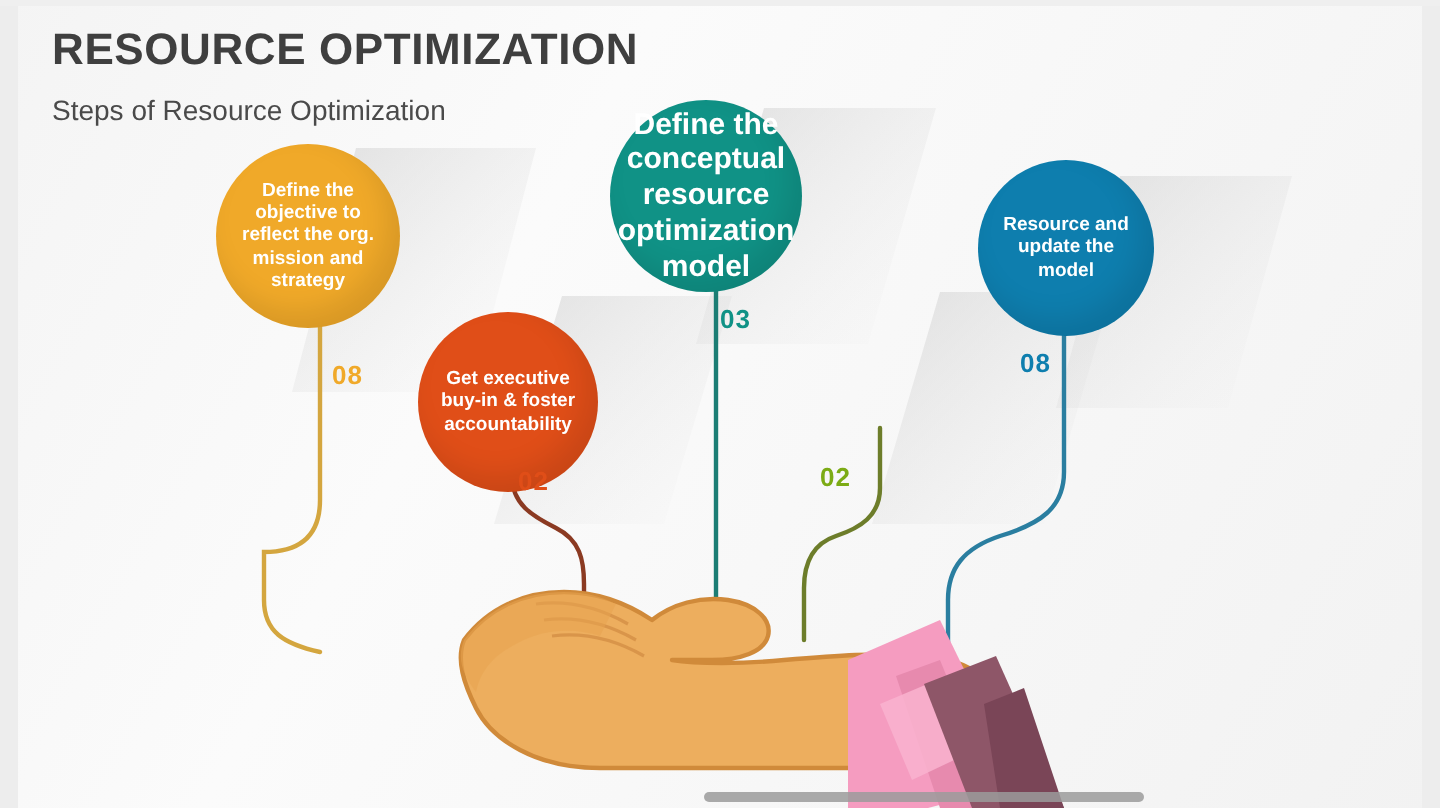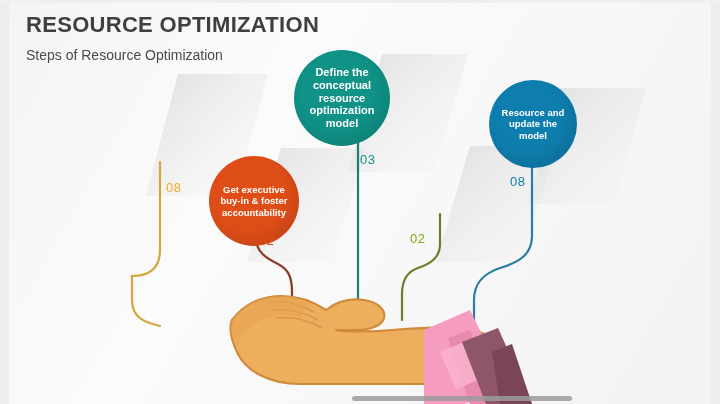--- a/index.html
+++ b/index.html
@@ -37,21 +37,21 @@
 
   .balloon{
     position:absolute;border-radius:50%;
     display:flex;align-items:center;justify-content:center;
     text-align:center;color:#ffffff;font-weight:bold;
     line-height:1.18;z-index:20;
     box-shadow:inset -6px -8px 14px rgba(0,0,0,.10);
   }
   .balloon span{display:block;padding:0 10px;}
   .num{
-    position:absolute;font-size:13px;font-weight:normal;z-index:22;
+    position:absolute;font-size:13px;font-weight:bold;z-index:22;
     letter-spacing:.5px;
   }
 </style>
 </head>
 <body>
 
 <div id="slide">
 
   <div class="edge left"></div>
   <div class="edge right"></div>
@@ -85,28 +85,31 @@
   </svg>
 
   <svg class="layer" id="strings" viewBox="0 0 720 404" fill="none">
     <path d="M160,162 L160,250 C160,268 150,276 132,276 L132,300 C132,316 142,322 160,326" stroke="#d4a63f" stroke-width="2.2" stroke-linecap="round"></path>
     <path d="M256,216 L256,238 C256,252 266,258 278,264 C290,270 292,280 292,292 L292,350" stroke="#8b3a22" stroke-width="2.2" stroke-linecap="round"></path>
     <path d="M358,128 L358,310" stroke="#1b7d74" stroke-width="2.2" stroke-linecap="round"></path>
     <path d="M440,214 L440,244 C440,258 430,264 418,268 C406,272 402,282 402,294 L402,320" stroke="#6d7d2a" stroke-width="2.2" stroke-linecap="round"></path>
     <path d="M532,160 L532,236 C532,254 520,262 500,268 C482,274 474,284 474,300 L474,386" stroke="#2a7ea0" stroke-width="2.2" stroke-linecap="round"></path>
   </svg>
 
+  <div class="balloon" style="left: 108px; top: 72px; width: 92px; height: 92px; font-size: 9.5px; background: rgb(240, 169, 41);">
+    <span>Define the objective to reflect the org. mission and strategy</span>
+  </div>
   <div class="num" style="left:166px;top:180px;color:#f0a929;">08</div>
 
   <div class="balloon" style="left: 209px; top: 156px; width: 90px; height: 90px; font-size: 9.5px; background: rgb(224, 78, 24);">
     <span>Get executive buy-in &amp; foster accountability</span>
   </div>
   <div class="num" style="left:259px;top:233px;color:#e04e18;">02</div>
 
-  <div class="balloon" style="left: 294px; top: 50px; width: 96px; height: 96px; font-size: 11px; background: rgb(16, 146, 134);">
+  <div class="balloon" style="left: 305px; top: 50px; width: 96px; height: 96px; font-size: 15px; background: rgb(16, 146, 134);">
     <span>Define the conceptual resource optimization model</span>
   </div>
   <div class="num" style="left:360px;top:152px;color:#109286;">03</div>
 
   <div class="num" style="left:410px;top:231px;color:#7cab15;">02</div>
 
   <div class="balloon" style="left: 489px; top: 80px; width: 88px; height: 88px; font-size: 9.5px; background: rgb(14, 126, 174);">
     <span>Resource and update the model</span>
   </div>
   <div class="num" style="left:510px;top:174px;color:#0e7eae;">08</div>

